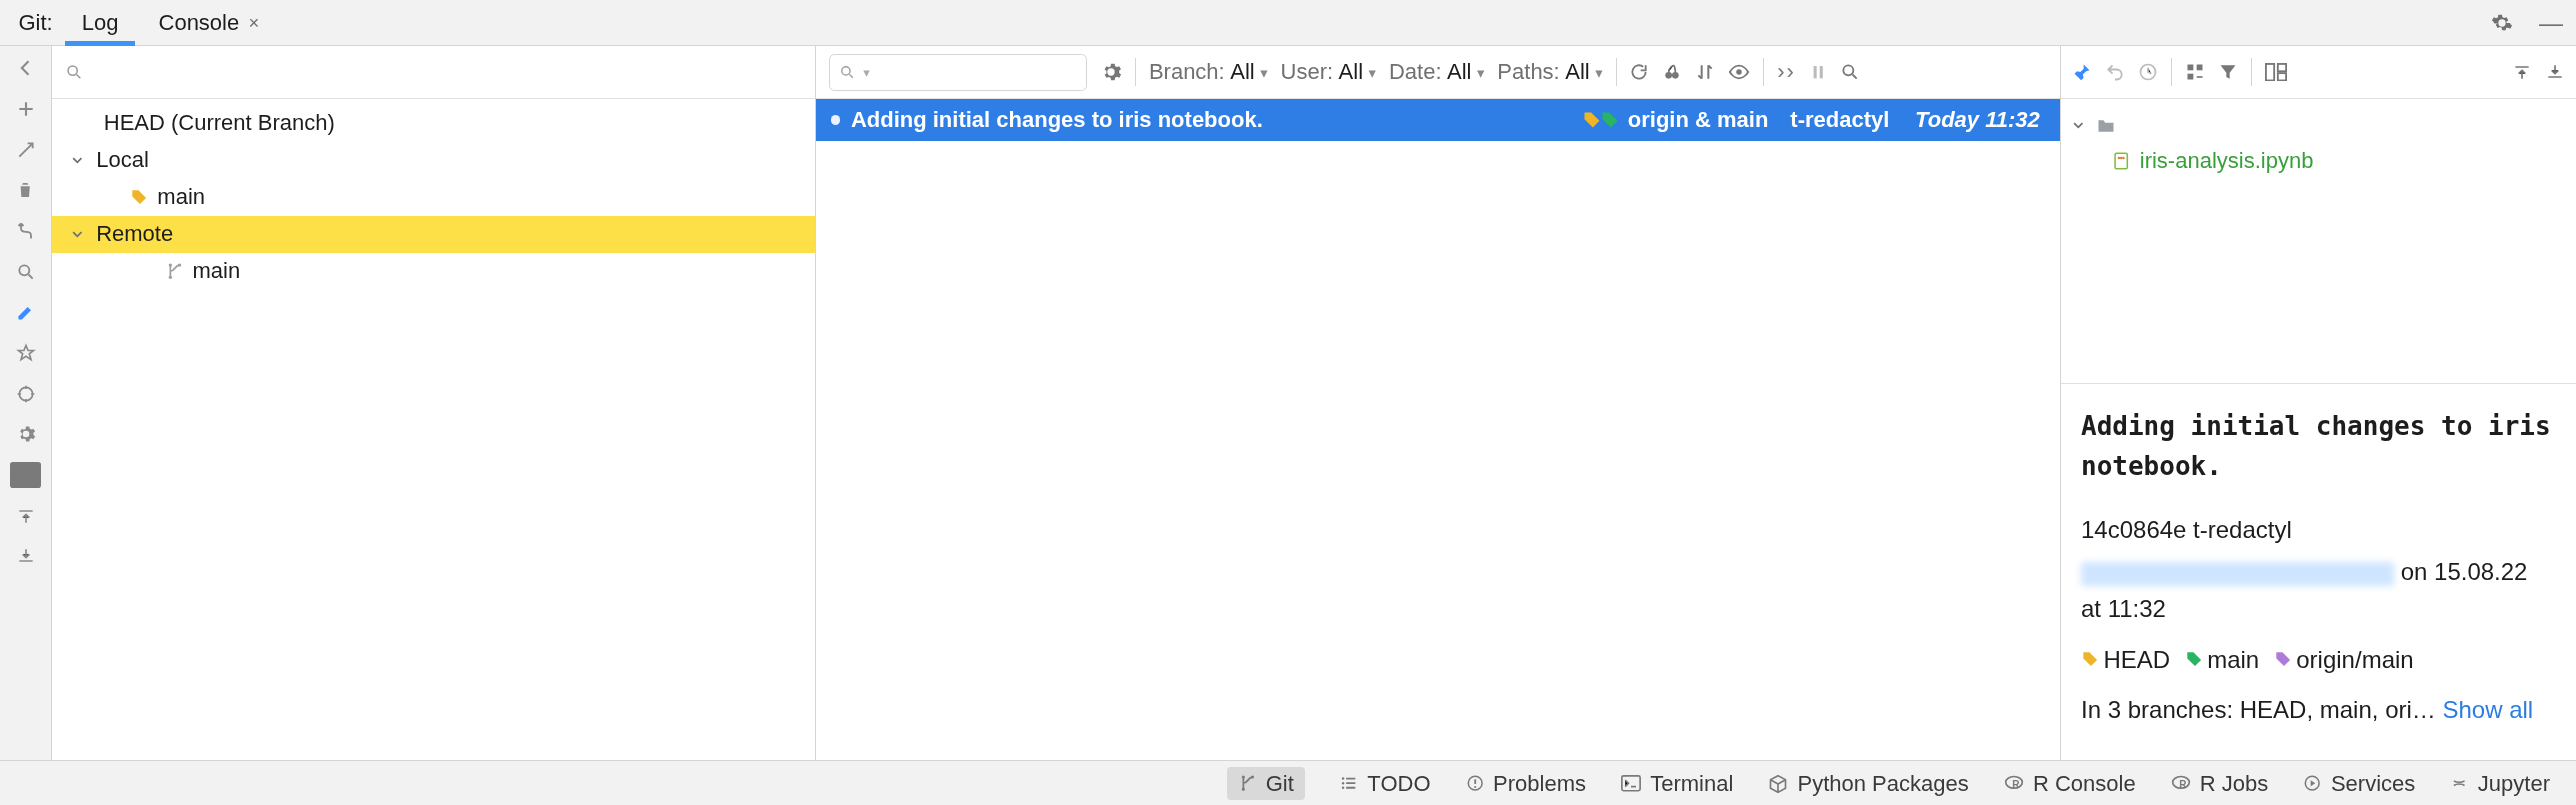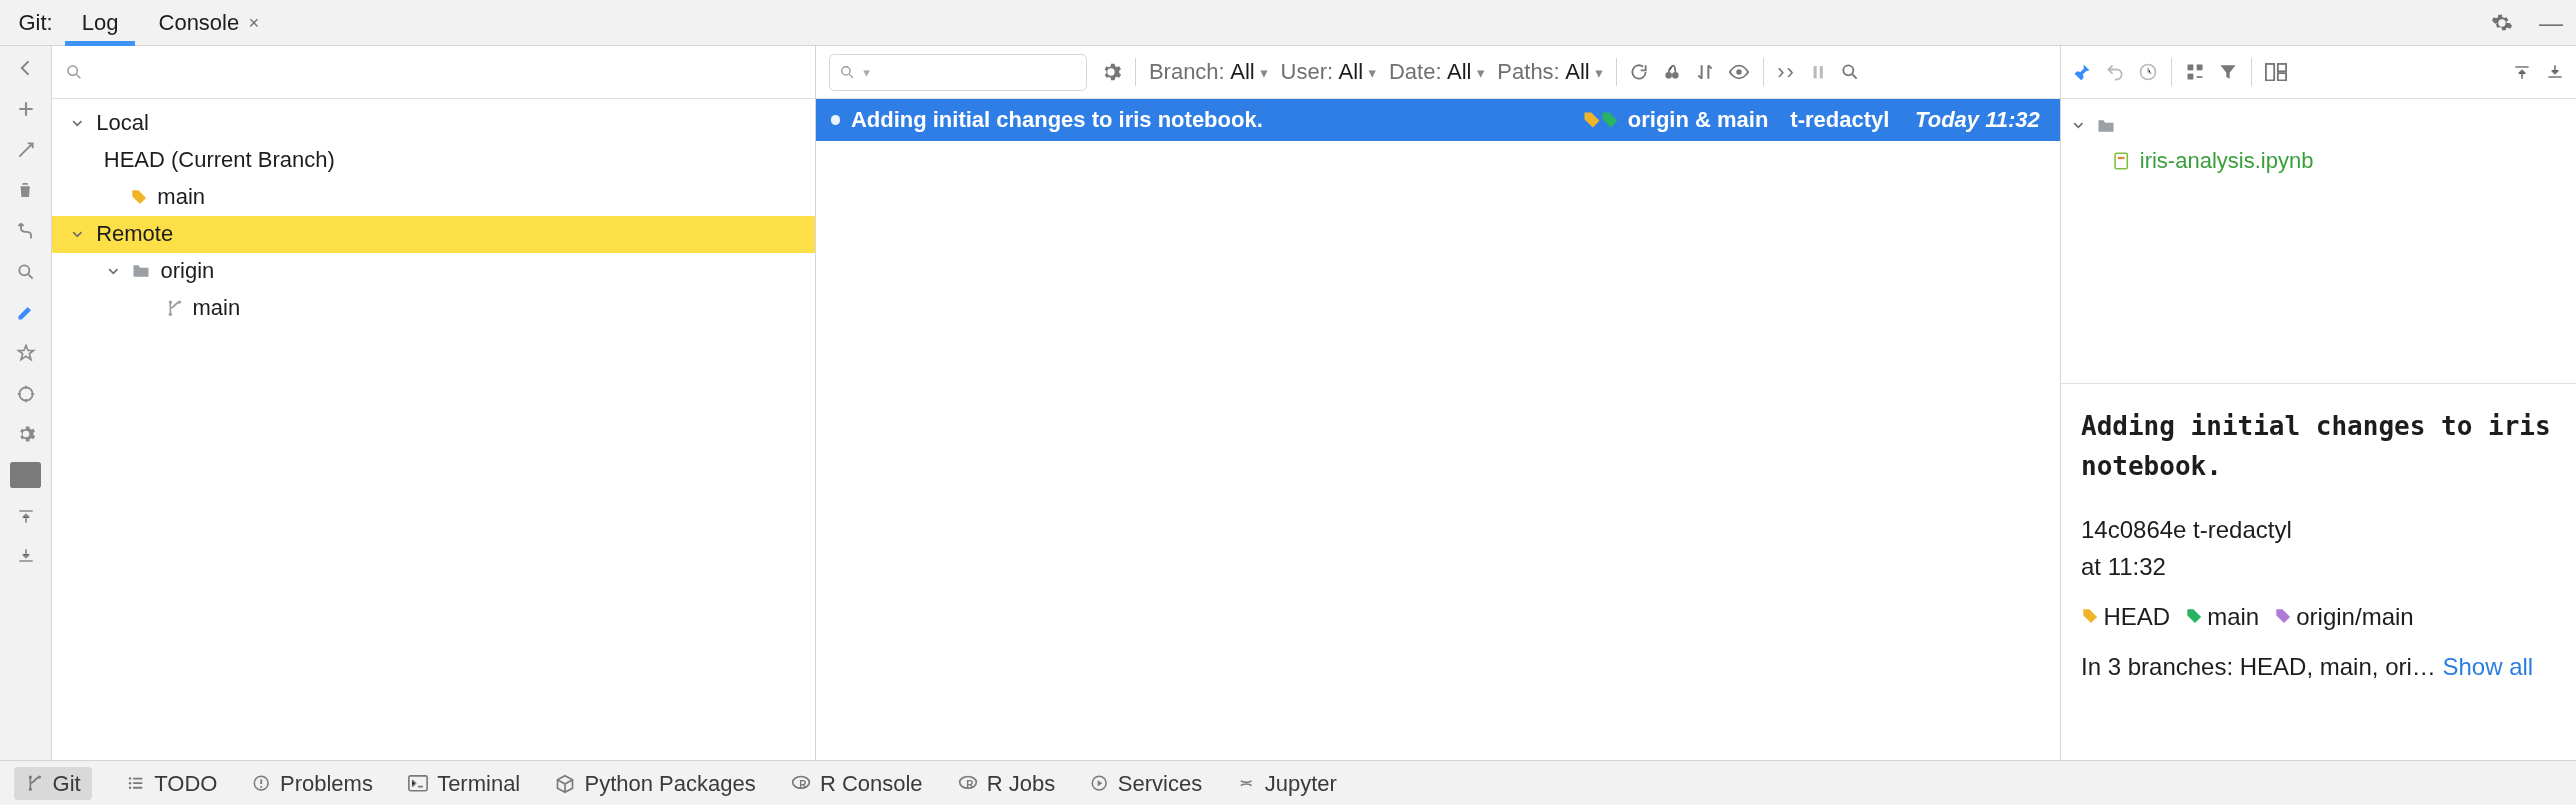--- a/index.html
+++ b/index.html
@@ -174,22 +174,22 @@
   }
   .refline{display:flex;align-items:center;gap:14.7px;margin-top:13px;}
   .chip{display:flex;align-items:center;gap:4px;}
   .branchline{margin-top:13px;}
   .branchline a{color:var(--link);text-decoration:none;}
 
   
   .statusbar{
     position:absolute;left:0;right:0;bottom:0;height:46px;
     background:var(--bg);border-top:0.9px solid var(--border);
-    display:flex;align-items:center;gap:35px;padding:0 14px;
-    font-size:22px;color:#3a3a3a;
+    display:flex;align-items:center;gap:35px;padding:0 26px;
+    font-size:22px;color:#3a3a3a;justify-content:flex-end;
   }
   .statusbar .item{display:flex;align-items:center;gap:9.2px;color:#3a3a3a;}
   .statusbar .item .ico{color:#7a7a7a;}
   .statusbar .item.git{background:#d9d9d9;border-radius:3.7px;padding:3.7px 11px;}
 
   .chevsvg{width:16.6px;height:16.6px;}
 </style>
 </head>
 <body>
 
@@ -282,61 +282,47 @@
   <div class="branches">
     <div class="search">
       <svg width="18.4" height="18.4" viewBox="0 0 24 24">
           <circle cx="10" cy="10" r="6" fill="none" stroke="#9a9a9a" stroke-width="2"></circle>
           <path stroke="#9a9a9a" stroke-width="2" d="M15 15l5 5"></path>
         </svg>
       <input placeholder="" style="">
     </div>
     <div class="tree">
       <div class="trow">
+        <span class="ind1"></span>
+        <span class="txt">HEAD (Current Branch)</span>
+      </div>
+      <div class="trow">
         <span class="chev">
             <svg class="chevsvg" viewBox="0 0 24 24">
               <path fill="none" stroke="currentColor" stroke-width="2.5" d="M6 9l6 6 6-6"></path>
             </svg>
           </span>
         <span class="txt">Local</span>
-      </div>
-      <div class="trow">
-        <span class="ind1"></span>
-        <span class="txt">HEAD (Current Branch)</span>
       </div>
       <div class="trow">
         <span class="ind2"></span>
         <span class="tagico">
             <svg width="18.4" height="18.4" viewBox="0 0 24 24">
               <path fill="currentColor" d="M3 3h8l10 10-8 8L3 11V3zm4 4a2 2 0 1 0 0 0z"></path>
             </svg>
           </span>
         <span class="txt">main</span>
       </div>
       <div class="trow sel">
         <span class="chev">
             <svg class="chevsvg" viewBox="0 0 24 24">
               <path fill="none" stroke="currentColor" stroke-width="2.5" d="M6 9l6 6 6-6"></path>
             </svg>
           </span>
         <span class="txt">Remote</span>
-      </div>
-      <div class="trow">
-        <span class="ind1"></span>
-        <span class="chev">
-            <svg class="chevsvg" viewBox="0 0 24 24">
-              <path fill="none" stroke="currentColor" stroke-width="2.5" d="M6 9l6 6 6-6"></path>
-            </svg>
-          </span>
-        <span class="foldico">
-            <svg width="20" height="20" viewBox="0 0 24 24">
-              <path fill="currentColor" d="M3 5h6l2 3h10v11H3z"></path>
-            </svg>
-          </span>
-        <span class="txt">origin</span>
       </div>
       <div class="trow">
         <span class="ind2"></span>
           <span class="ind1"></span>
         <span class="branchico">
             <svg width="18.4" height="18.4" viewBox="0 0 24 24">
               <path fill="none" stroke="currentColor" stroke-width="2.2" d="M7 4v16M7 12c6 0 6-8 12-8"></path>
               <circle cx="7" cy="4" r="2.2" fill="currentColor"></circle>
               <circle cx="7" cy="20" r="2.2" fill="currentColor"></circle>
               <circle cx="19" cy="4" r="2.2" fill="currentColor"></circle>
@@ -520,20 +506,25 @@
       </div>
     </div>
 
     <div class="detailspane">
       <div class="title">Adding initial changes to iris notebook.</div>
       <div class="meta">
         <span>14c0864e</span>
         <span> </span>
         <span>t-redactyl</span>
       </div>
+      <div class="meta" style="margin-top:5.5px;">
+        <span class="blurred"></span>
+        <span> </span>
+        <span>on 15.08.22</span>
+      </div>
       <div class="meta">at 11:32</div>
 
       <div class="refline">
         <span class="chip">
           <svg width="18.4" height="18.4" viewBox="0 0 24 24">
               <path fill="#f0b429" d="M3 3h8l10 10-8 8L3 11V3z"></path>
             </svg>
           <span>HEAD</span>
         </span>
         <span class="chip">

